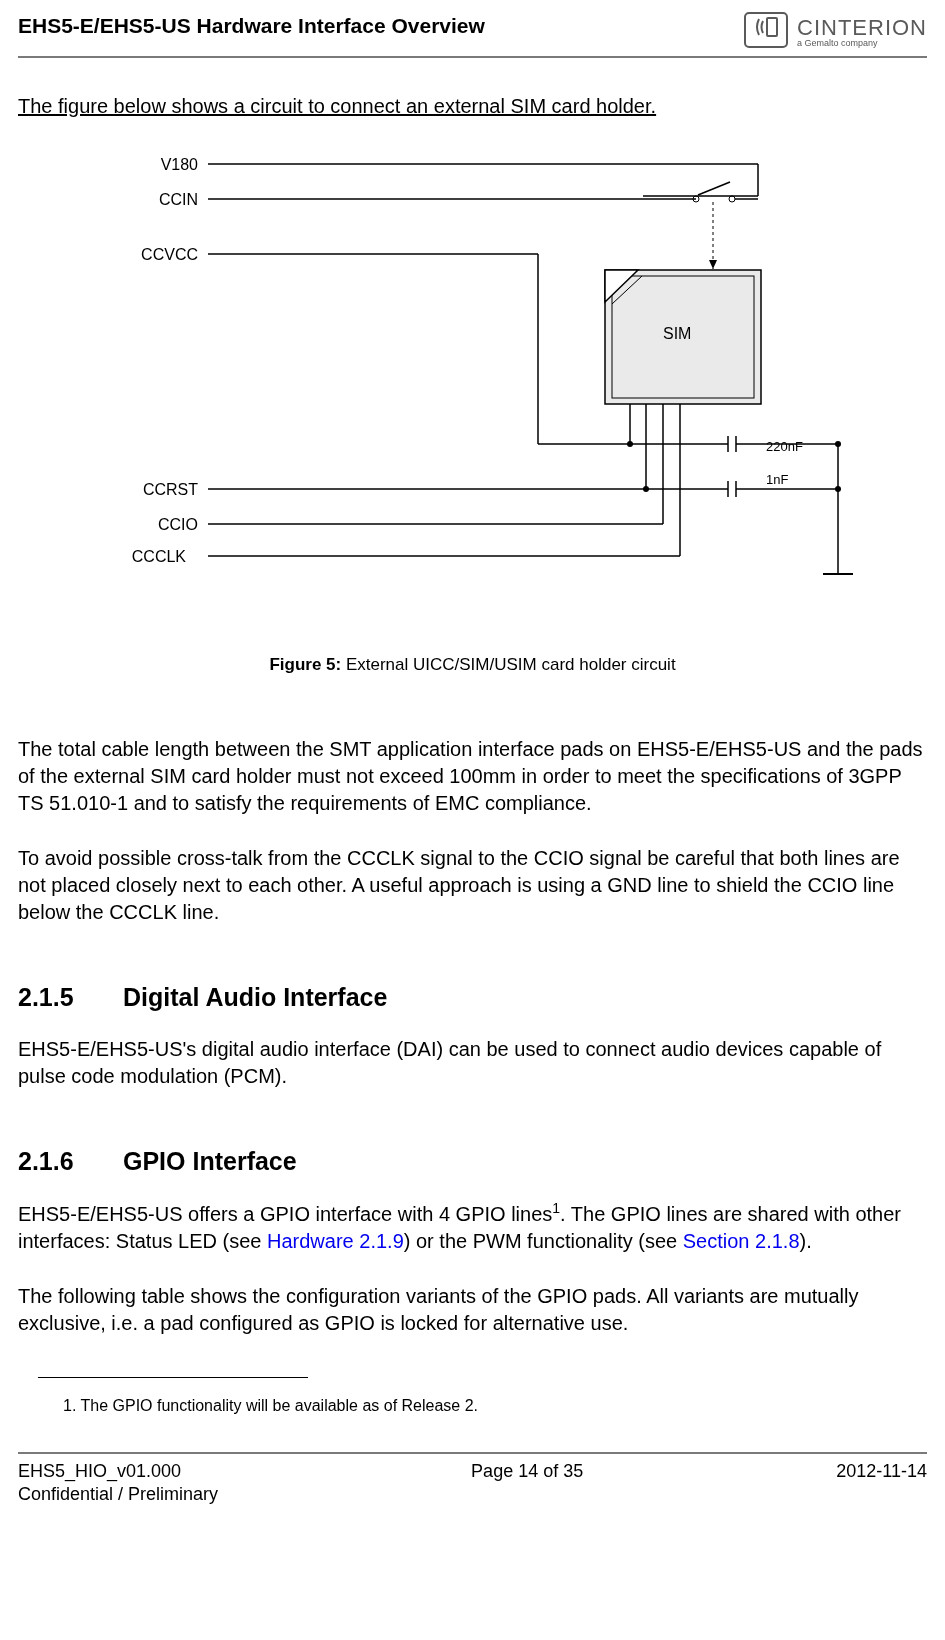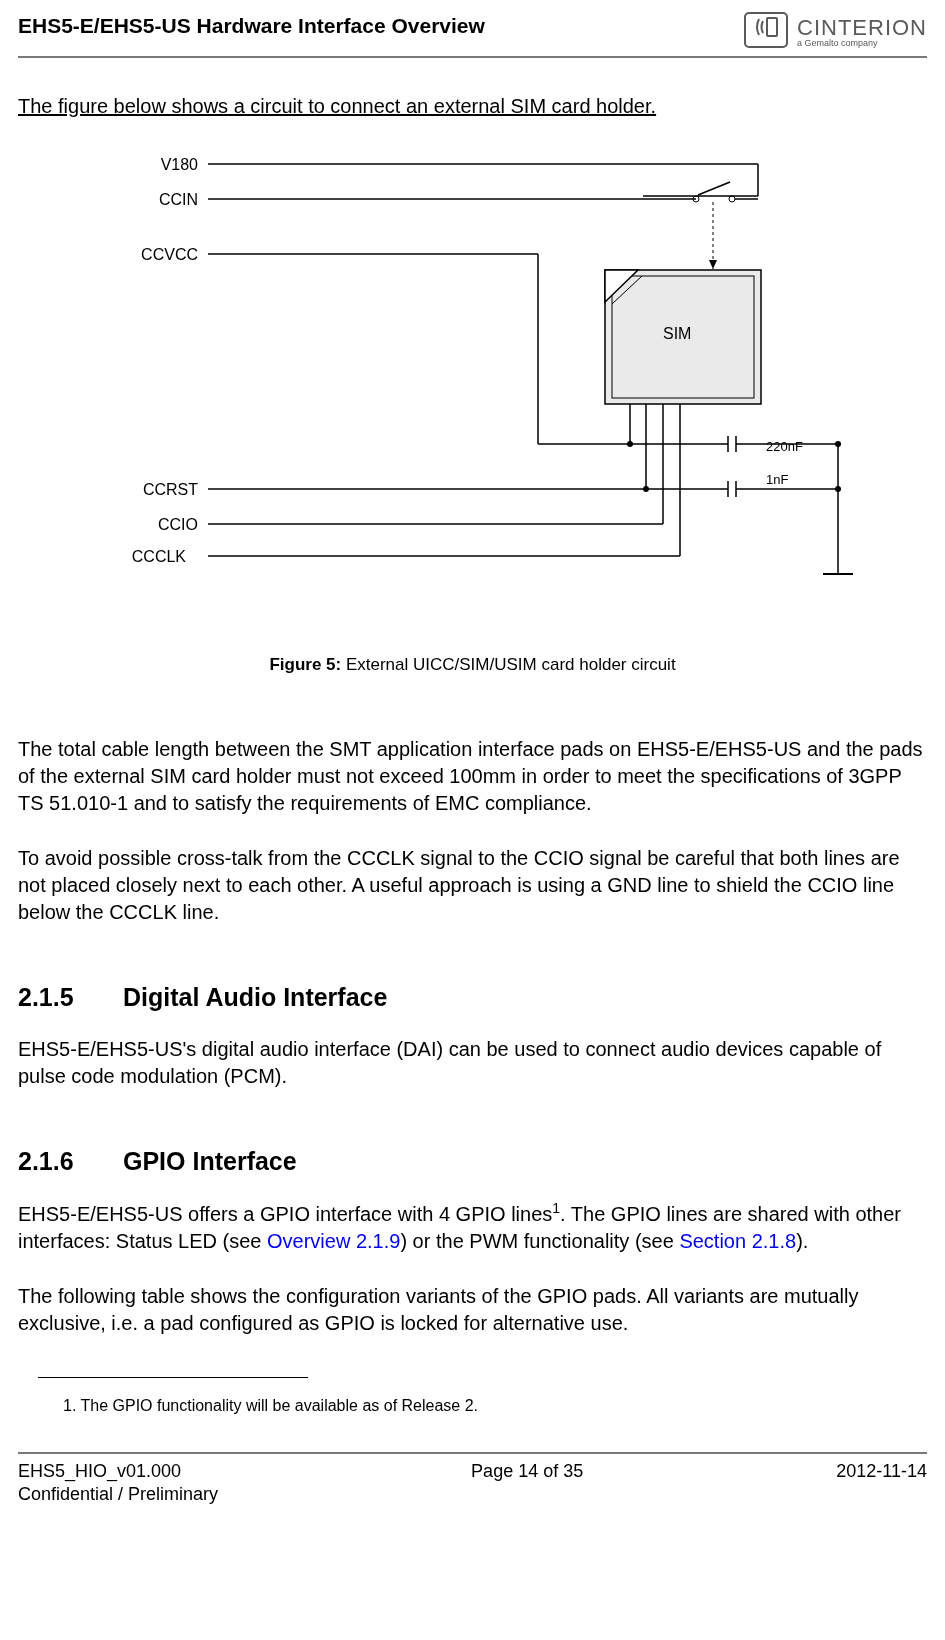--- a/index.html
+++ b/index.html
@@ -270,21 +270,21 @@
 
   <h2 class="section-heading">
     <span class="section-num">2.1.5</span><span>Digital Audio Interface</span>
   </h2>
   <p class="body-para">EHS5-E/EHS5-US's digital audio interface (DAI) can be used to connect audio devices capable of pulse code modulation (PCM).</p>
 
   <h2 class="section-heading">
     <span class="section-num">2.1.6</span><span>GPIO Interface</span>
   </h2>
   <p class="body-para">
-    <span>EHS5-E/EHS5-US offers a GPIO interface with 4 GPIO lines</span><sup>1</sup><span>. The GPIO lines are shared with other interfaces: Status LED (see </span><span class="link">Overview 2.1.9</span><span>) or the PWM functionality (see </span><span class="link">Section 2.1.8</span><span>).</span>
+    <span>EHS5-E/EHS5-US offers a GPIO interface with 4 GPIO lines</span><sup>1</sup><span>. The GPIO lines are shared with other interfaces: Status LED (see </span><span class="link">Hardware 2.1.9</span><span>) or the PWM functionality (see </span><span class="link">Section 2.1.8</span><span>).</span>
   </p>
   <p class="body-para">The following table shows the configuration variants of the GPIO pads. All variants are mutually exclusive, i.e. a pad configured as GPIO is locked for alternative use.</p>
 
   <hr class="footnote-rule">
   <p class="footnote">1.  The GPIO functionality will be available as of Release 2.</p>
 
   <div class="footer">
     <div class="footer-left">
       <div>EHS5_HIO_v01.000</div>
       <div>Confidential / Preliminary</div>

